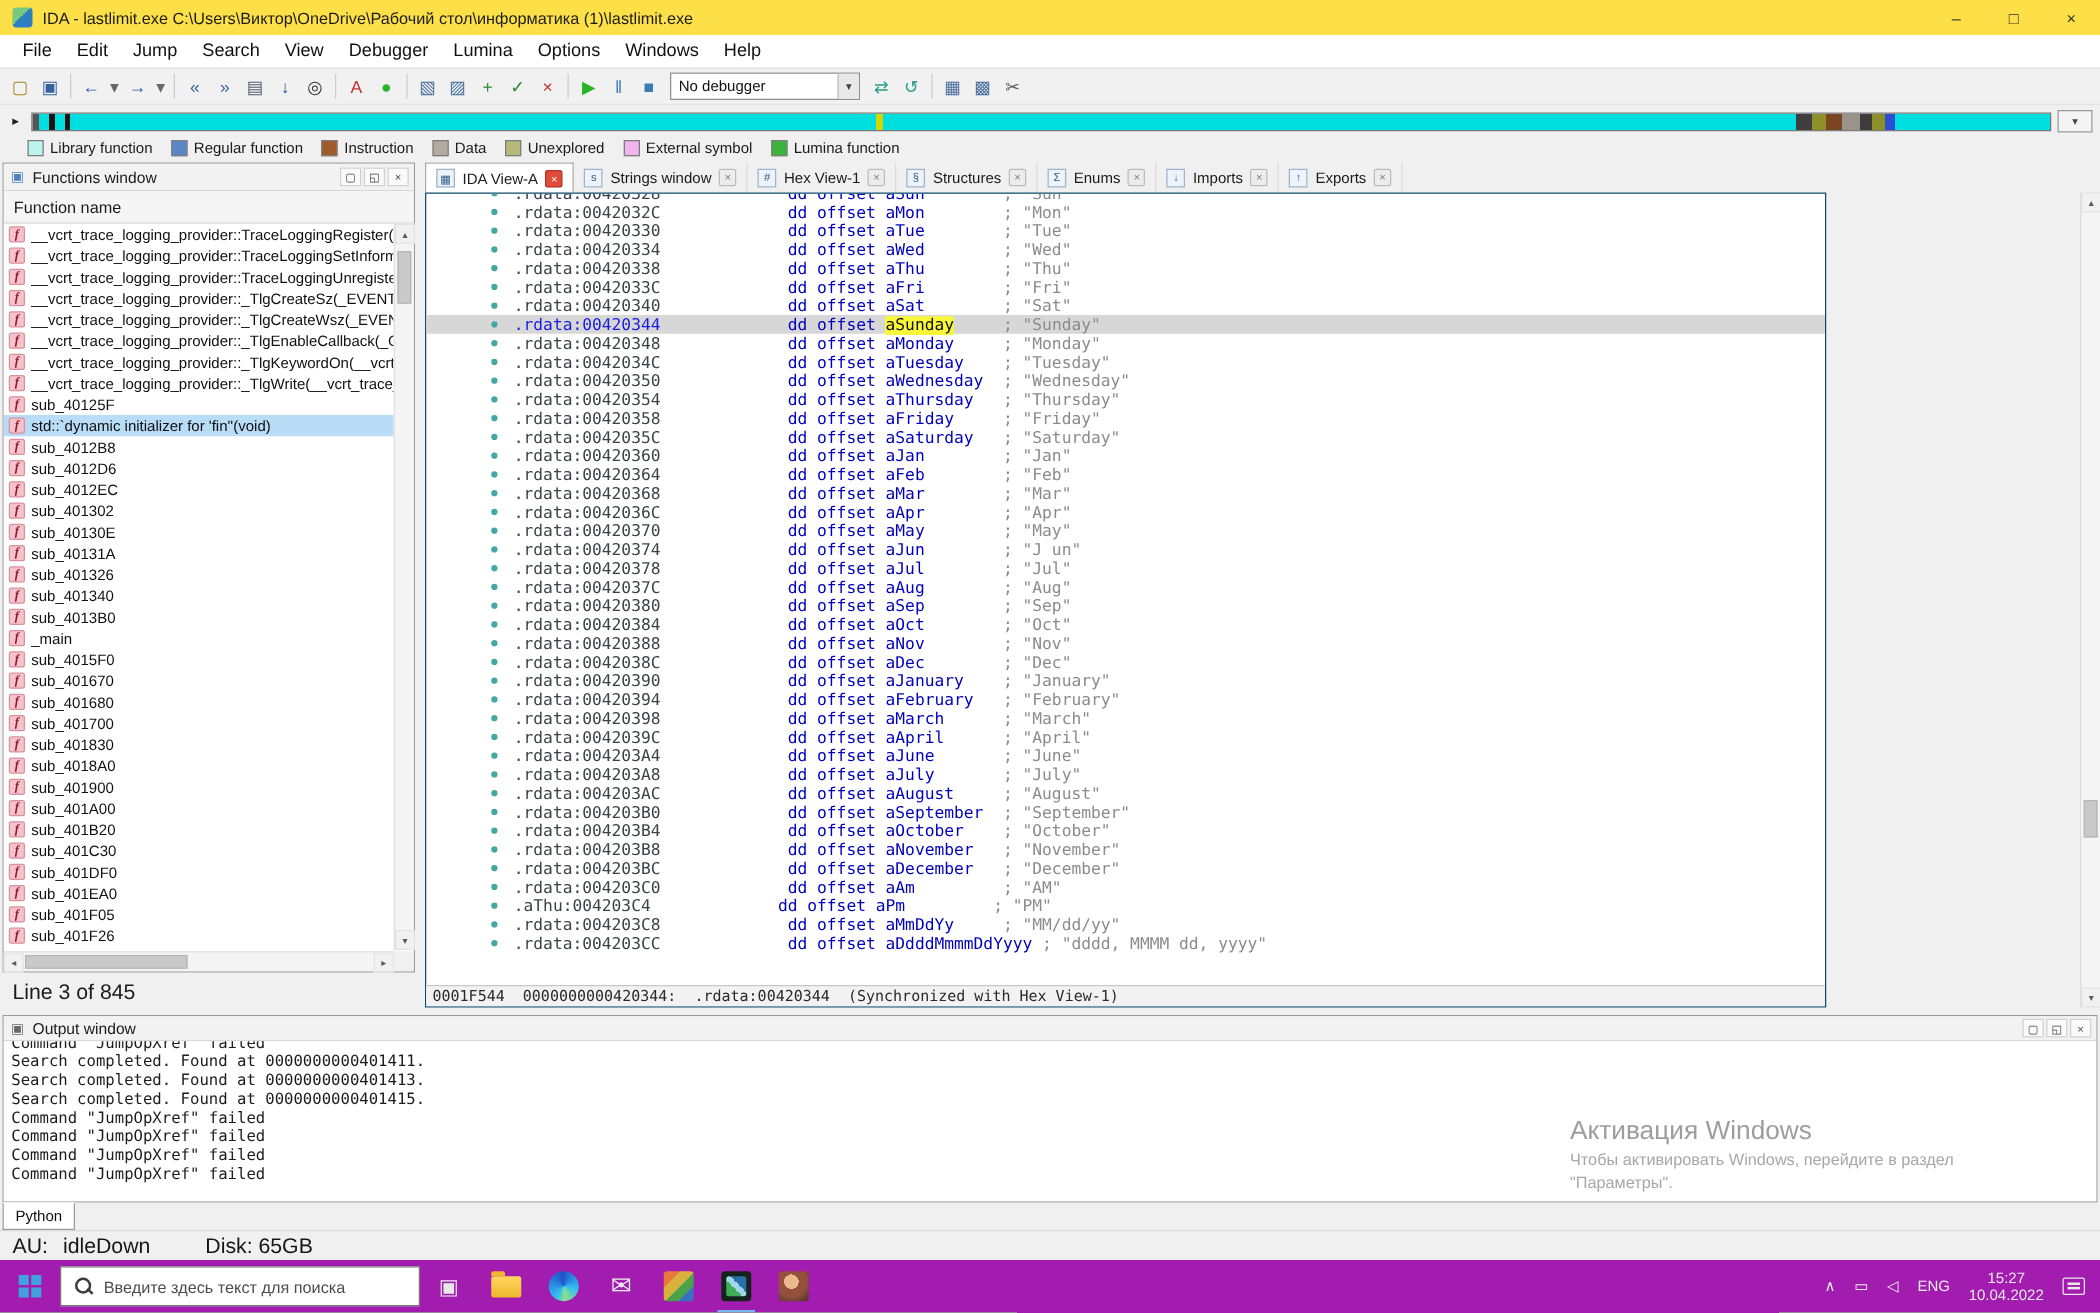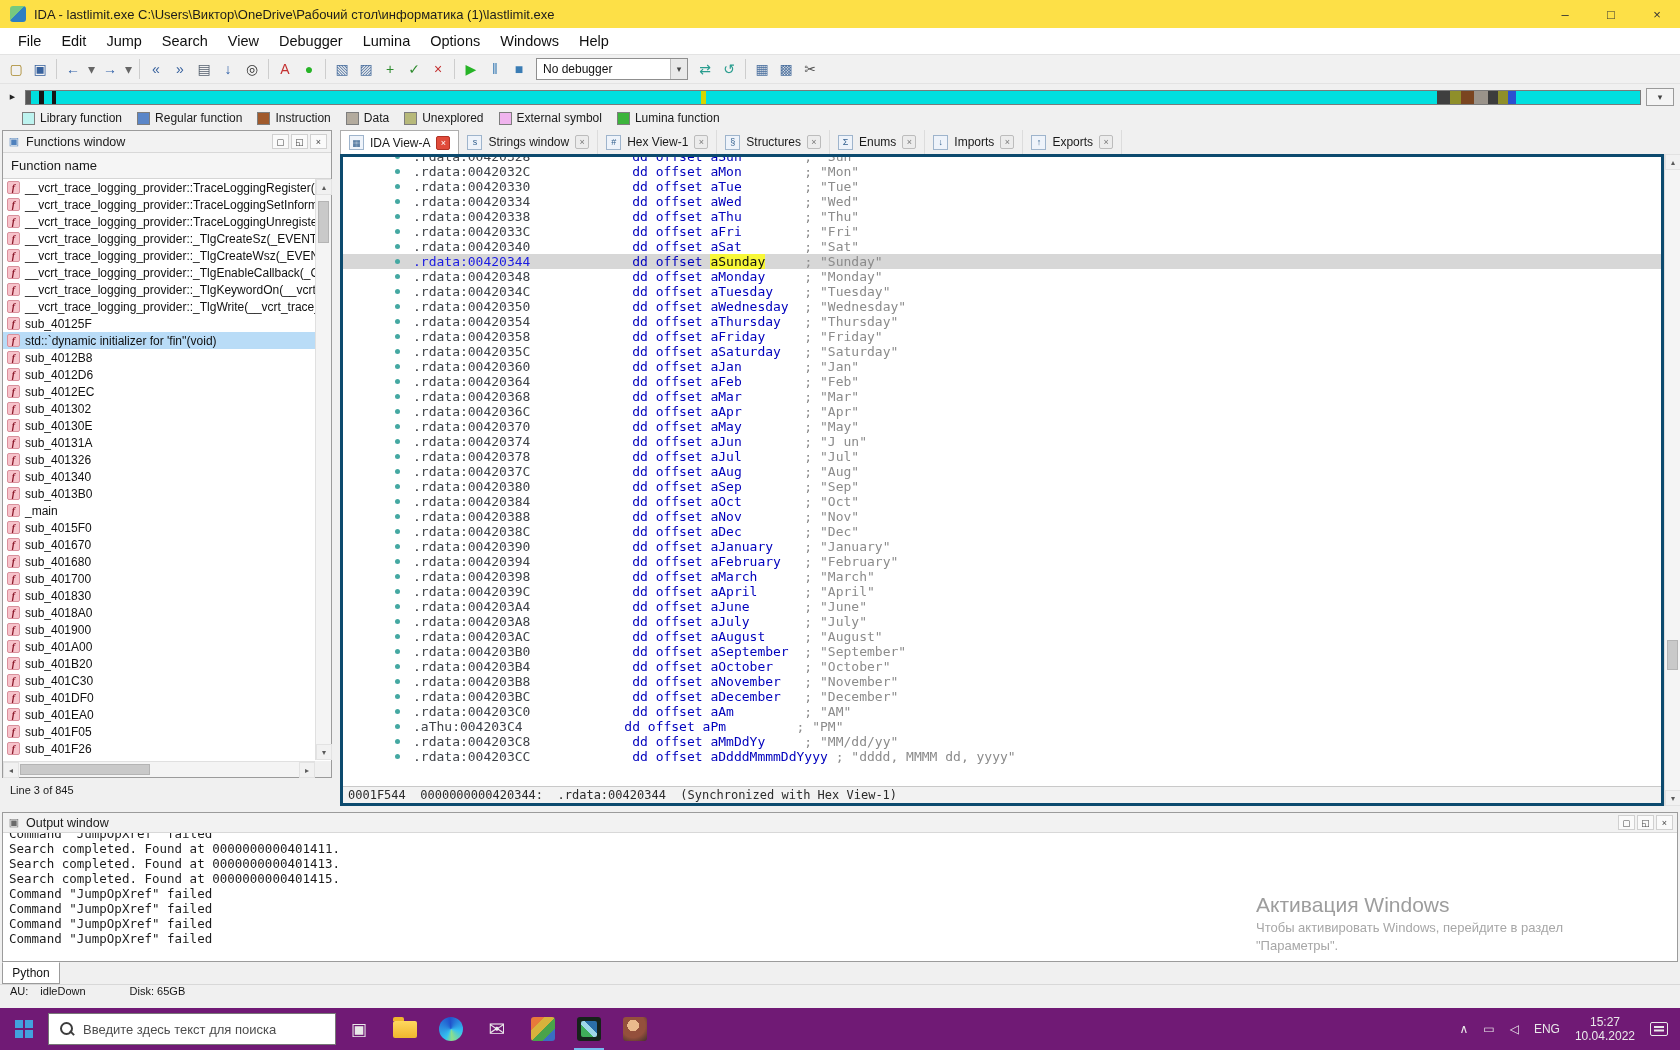--- a/index.html
+++ b/index.html
@@ -56,42 +56,42 @@
   .panel-btns{margin-left:auto;display:flex;gap:2px}
   .panel-btn{width:17px;height:15px;font-size:9px;color:#444;display:flex;align-items:center;justify-content:center;border:1px solid #d0d0d0;background:#fafafa}
   .fw-header{position:absolute;top:22px;left:0;right:0;height:26px;background:#f5f5f5;border-bottom:1px solid #d5d5d5;
              display:flex;align-items:center;padding-left:8px;font-size:13px;color:#1a1a1a}
   .fw-list{position:absolute;top:48px;left:0;right:16px;bottom:17px;overflow:hidden;background:#fff}
   .fw-row{display:flex;align-items:center;height:17px;font-size:12px;white-space:nowrap;overflow:hidden;color:#101010}
   .fw-row.sel{background:#b9dcf7}
   .fw-name.bold{font-weight:normal}
   .f-icon{flex:none;width:13px;height:13px;margin:0 5px 0 4px;background:#f7c3cb;border:1px solid #d9909c;border-radius:2px;
           color:#8d1a2c;font:italic bold 10px "Liberation Serif",serif;display:flex;align-items:center;justify-content:center}
-  .fw-footer{position:absolute;left:10px;top:784px;font-size:11px;color:#1a1a1a}
+  .fw-footer{position:absolute;left:10px;top:784px;font-size:17px;color:#1a1a1a}
 
   
   .sb-btn{position:absolute;width:16px;height:16px;background:#f1f1f1;border:1px solid #e2e2e2;color:#5a5a5a;
           font-size:8px;display:flex;align-items:center;justify-content:center}
   .sb-thumb{position:absolute;background:#c9c9c9;border:1px solid #b4b4b4}
   .fw-vscroll{position:absolute;top:48px;right:0;width:16px;bottom:17px;background:#f4f4f4;border-left:1px solid #e0e0e0}
   .fw-hscroll{position:absolute;left:0;right:16px;bottom:0;height:16px;background:#f4f4f4;border-top:1px solid #e0e0e0}
   .sb-corner{position:absolute;right:0;bottom:0;width:16px;height:16px;background:#f0f0f0}
 
   
   .tabbar{position:absolute;left:340px;top:130px;right:0;height:24px;display:flex;align-items:flex-end;background:#f0f0f0}
   .tab{display:flex;align-items:center;gap:6px;height:24px;padding:0 8px;font-size:12px;color:#1a1a1a;border-right:1px solid #dcdcdc}
   .tab.active{background:#fff;border:1px solid #adadad;border-bottom:none}
   .tab-icon{width:15px;height:15px;background:#eef3fa;border:1px solid #9eb4cc;color:#33608e;
             font-size:9px;display:flex;align-items:center;justify-content:center;flex:none}
   .tab-close{width:14px;height:14px;font-size:9px;display:flex;align-items:center;justify-content:center;
              background:#ececec;border:1px solid #bcbcbc;color:#777;border-radius:2px;flex:none}
   .tab.active .tab-close{background:#e04b3a;border-color:#b23225;color:#fff}
 
   
-  .dz{position:absolute;left:340px;top:154px;width:1324px;height:652px;background:#fff;border:3px solid #0c4a6e}
+  .dz{position:absolute;left:340px;top:154px;width:1121px;height:652px;background:#fff;border:1px solid #0c4a6e}
   .dz-rows{position:absolute;left:0;top:0;right:0;bottom:17px;overflow:hidden}
   .dz-rows > .dz-row:first-child{margin-top:-8px}
   .dz-row{position:relative;height:15px;line-height:15px;padding-left:70px}
   .dz-row.sel{background:#d7d7d7}
   .dz-dot{position:absolute;left:52px;top:5px;width:5px;height:5px;border-radius:50%;background:#44a8a2}
   .dz-text{white-space:pre;font-family:"DejaVu Sans Mono",monospace;font-size:13px}
   .dz-addr{color:#3e4248}
   .sel .dz-addr{color:#1a1ae0}
   .dz-instr{color:#0000bd}
   .dz-hl{background:#f8f838;color:#101010}
@@ -105,30 +105,30 @@
   .ow-content{position:absolute;top:20px;left:0;right:0;bottom:0;overflow:hidden;background:#fff;padding-left:6px}
   .ow-content > .out-line:first-child{margin-top:-7px}
   .out-line{white-space:pre;font-family:"DejaVu Sans Mono",monospace;font-size:12.5px;line-height:15px;color:#1c1c1c}
   .ow .panel-title{height:20px}
 
   .py-tab{position:absolute;left:2px;top:962px;width:58px;height:22px;background:#fff;border:1px solid #9b9b9b;border-top:1px solid #fff;
           font-size:12px;display:flex;align-items:center;justify-content:center;color:#111}
 
   
   .statusbar{position:absolute;left:0;top:984px;width:100%;height:24px;background:#f0f0f0;border-top:1px solid #d8d8d8;
-             display:flex;align-items:flex-start;font-size:11px;color:#161616}
+             display:flex;align-items:center;font-size:17px;color:#161616}
   .statusbar span{display:inline-block}
 
   
   .watermark{position:absolute;left:1256px;top:893px;pointer-events:none}
   .wm-title{font-size:21px;color:#9d9d9d}
   .wm-line{font-size:13px;color:#a7a7a7;margin-top:3px}
 
   
-  .taskbar{position:absolute;left:0;top:1008px;width:100%;height:42px;background:#701a75;display:flex;align-items:center}
+  .taskbar{position:absolute;left:0;top:1008px;width:100%;height:42px;background:#a21caf;display:flex;align-items:center}
   .tb-start{width:48px;height:42px;display:flex;align-items:center;justify-content:center}
   .win-logo{display:grid;grid-template-columns:8px 8px;grid-template-rows:8px 8px;gap:2px}
   .win-logo span{background:#42a2de}
   .tb-search{width:288px;height:32px;background:#fff;border:1px solid #777;display:flex;align-items:center;gap:9px;padding-left:11px}
   .tb-search-text{font-size:13px;color:#4d4d4d;white-space:nowrap}
   .lens{position:relative;width:14px;height:14px;flex:none}
   .lens::before{content:"";position:absolute;left:0;top:0;width:9px;height:9px;border:2px solid #3c3c3c;border-radius:50%}
   .lens::after{content:"";position:absolute;left:9px;top:10px;width:6px;height:2px;background:#3c3c3c;transform:rotate(45deg)}
   .tb-app{width:46px;height:42px;display:flex;align-items:center;justify-content:center;position:relative}
   .tb-app.active::after{content:"";position:absolute;left:8px;right:8px;bottom:0;height:2px;background:#76b9ed}

